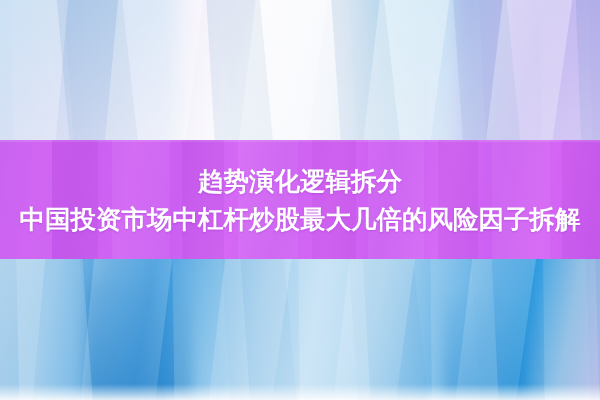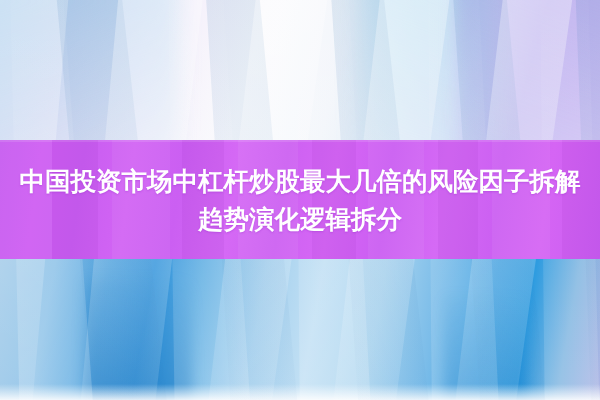--- a/index.html
+++ b/index.html
@@ -245,19 +245,19 @@
     <div class="bandstripe dk" style="left:182px;width:42px;"></div>
     <div class="bandstripe" style="left:238px;width:60px;"></div>
     <div class="bandstripe dk" style="left:312px;width:44px;"></div>
     <div class="bandstripe" style="left:368px;width:56px;"></div>
     <div class="bandstripe dk" style="left:438px;width:40px;"></div>
     <div class="bandstripe" style="left:492px;width:58px;"></div>
     <div class="bandstripe dk" style="left:562px;width:38px;"></div>
   </div>
 
   <div class="title-wrap">
+    <div class="title-line l2">趋势演化逻辑拆分</div>
     <div class="title-line l1">中国投资市场中杠杆炒股最大几倍的风险因子拆解</div>
-    <div class="title-line l2">趋势演化逻辑拆分</div>
   </div>
 
   <div class="faint-mark"></div>
 
 </div>
 
 </body></html>

